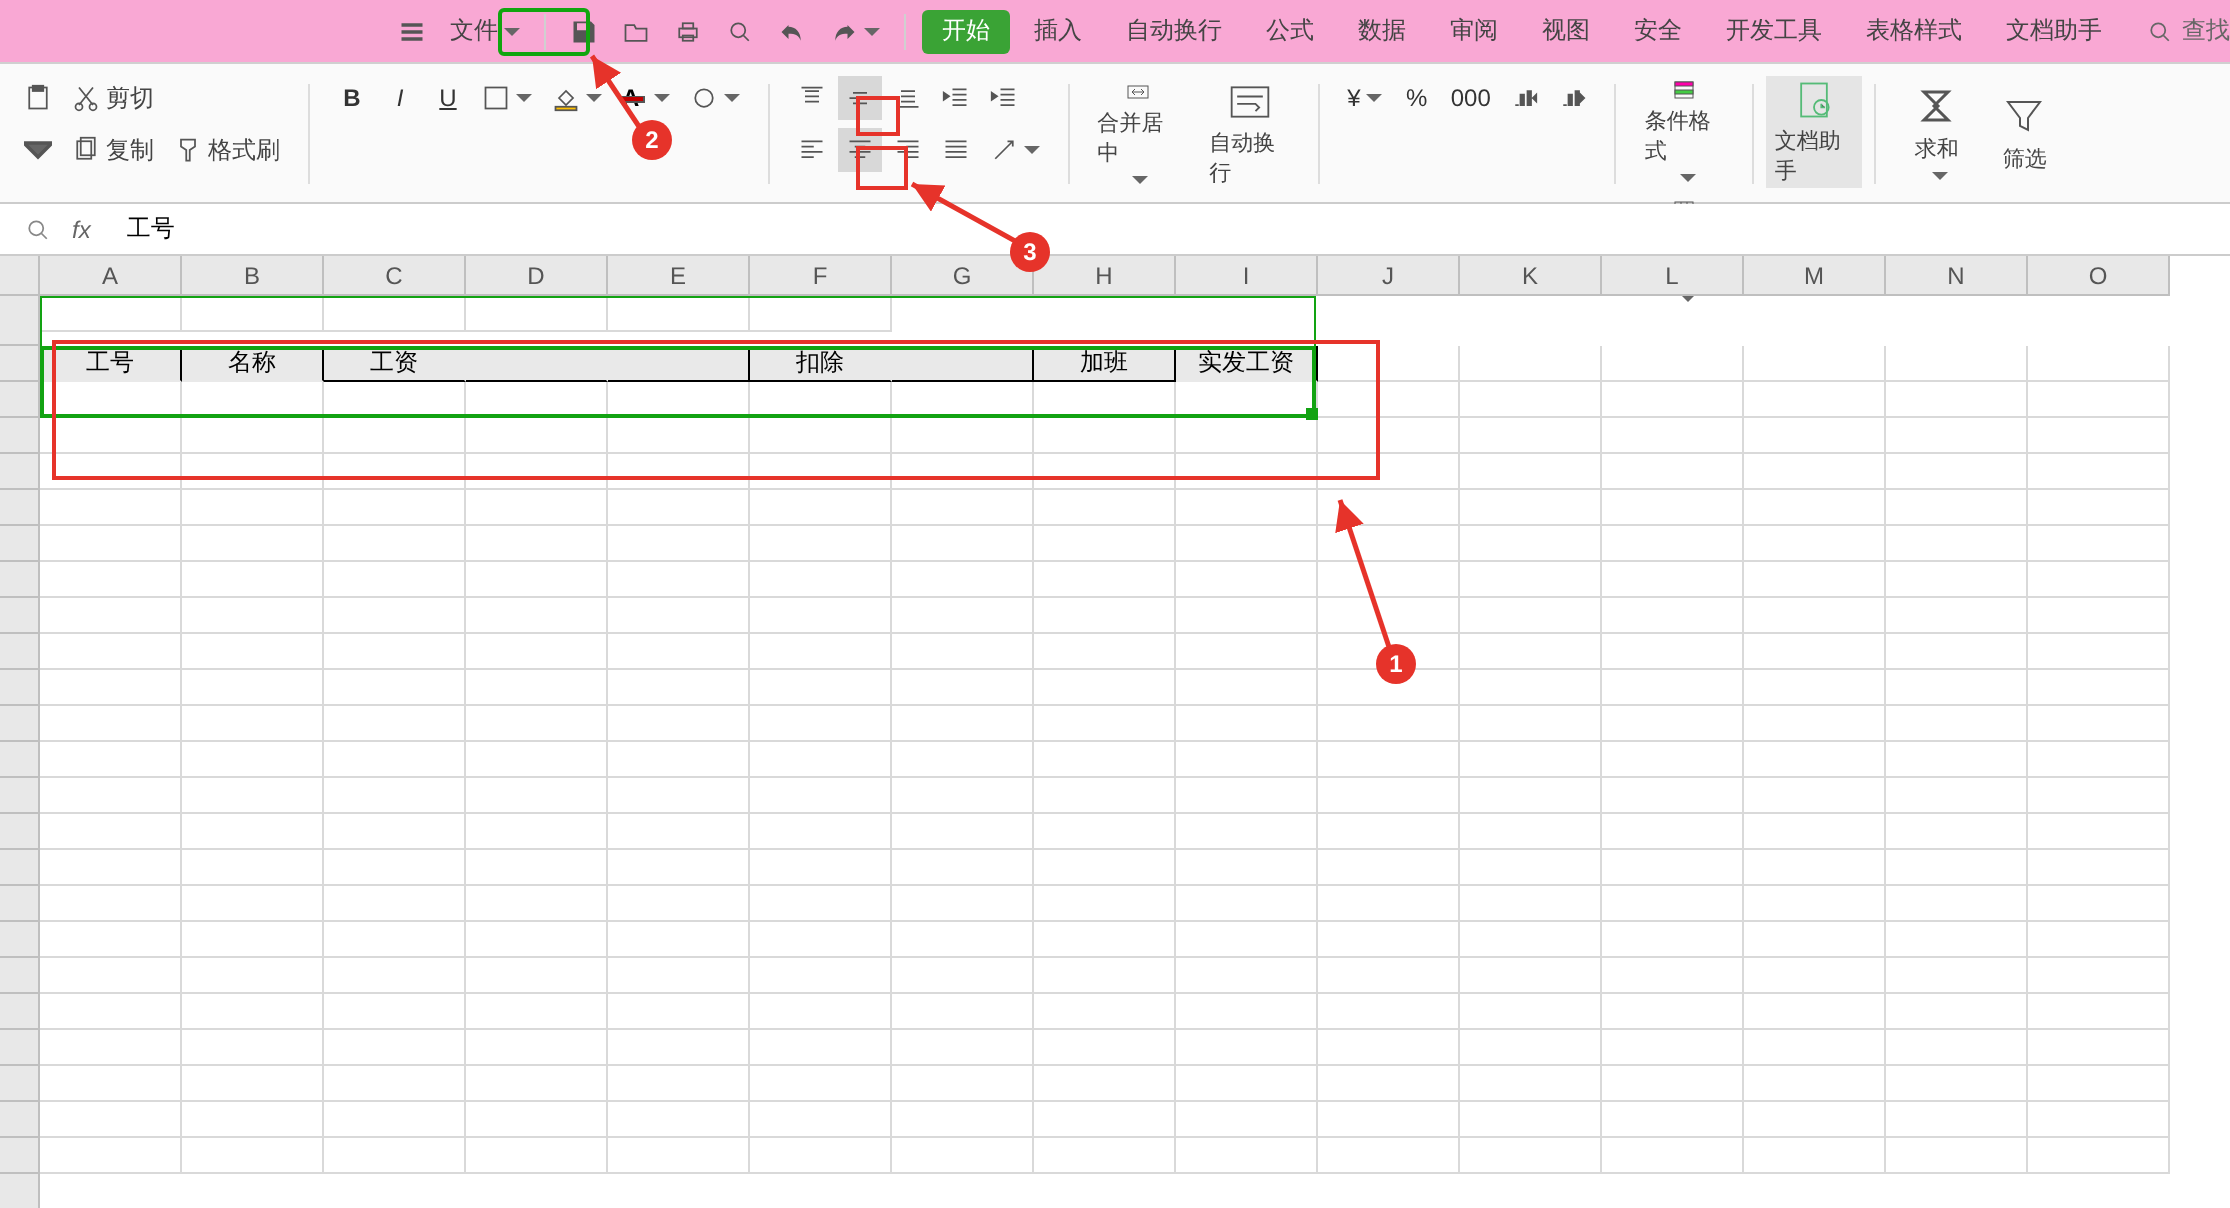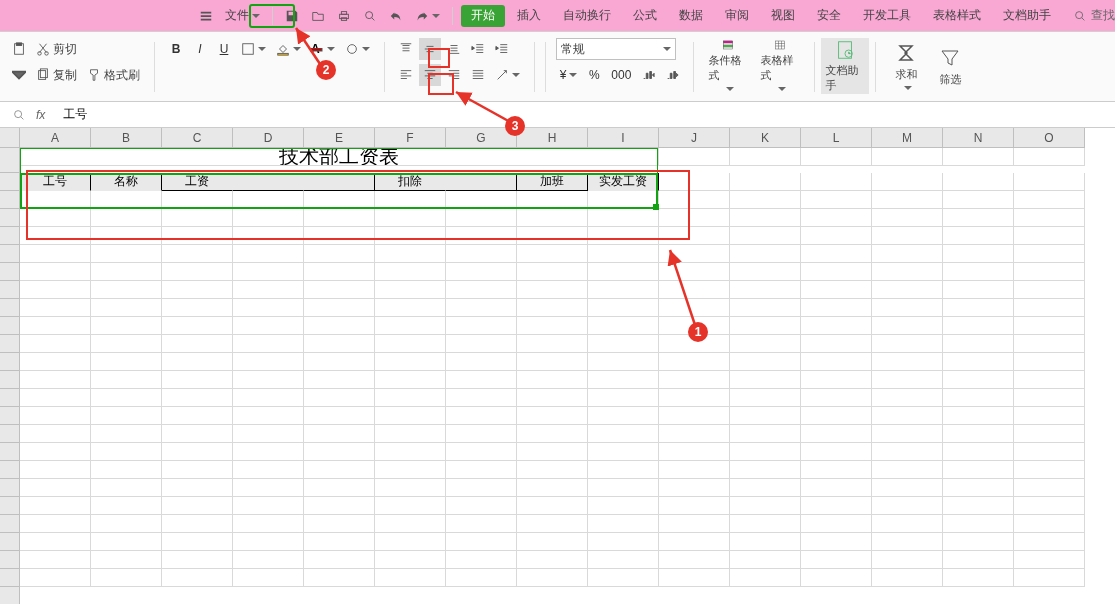--- a/index.html
+++ b/index.html
@@ -264,29 +264,39 @@
         </div>
       <div class="rbtn caret-down">
           <svg viewBox="0 0 16 16">
             <path d="M3 13L13 3M10 3h3v3" stroke="#555" fill="none"></path>
           </svg>
         </div>
     </div>
   </div>
   <div class="rsep"></div>
 
+  <div class="rgrp" style="flex-direction:row;align-items:center;gap:8px">
+    <div class="rbtn big caret-down">
+      <svg viewBox="0 0 24 24">
+          <rect x="2" y="6" width="20" height="12" fill="none" stroke="#555"></rect>
+          <path d="M6 12h12M9 9l-3 3 3 3M15 9l3 3-3 3" stroke="#555" fill="none"></path>
+        </svg>
+      <span>合并居中</span>
+    </div>
+    <div class="rbtn big">
+      <svg viewBox="0 0 24 24">
+          <rect x="2" y="4" width="20" height="16" fill="none" stroke="#555"></rect>
+          <path d="M5 9h14M5 13h10l2 2-2 2" stroke="#555" fill="none"></path>
+        </svg>
+      <span>自动换行</span>
+    </div>
+  </div>
   <div class="rsep"></div>
 
   <div class="rgrp">
-    <div class="rrow">
-      <div class="combo num">
-          <span>常规</span>
-          <span class="caret-down" style="margin-left:auto"></span>
-        </div>
-    </div>
     <div class="rrow">
       <div class="rbtn caret-down">
           <span>¥</span>
         </div>
       <div class="rbtn">
           <span>%</span>
         </div>
       <div class="rbtn">
           <span>000</span>
         </div>
@@ -297,21 +307,21 @@
         </div>
       <div class="rbtn">
           <svg viewBox="0 0 16 16">
             <path d="M3 12h2M6 6h2v6H6zM10 4h2v8h-2zM15 8l-2-2v4z" fill="#555"></path>
           </svg>
         </div>
     </div>
   </div>
   <div class="rsep"></div>
 
-  <div class="rgrp" style="flex-direction:row;gap:4px">
+  <div class="rgrp" style="flex-direction:column;gap:4px">
     <div class="rbtn big caret-down">
       <svg viewBox="0 0 24 24">
           <rect x="3" y="4" width="18" height="16" fill="none" stroke="#555"></rect>
           <rect x="3" y="4" width="18" height="4" fill="#f0a"></rect>
           <rect x="3" y="12" width="18" height="4" fill="#4c4"></rect>
         </svg>
       <span>条件格式</span>
     </div>
     <div class="rbtn big caret-down">
       <svg viewBox="0 0 24 24">
@@ -399,21 +409,20 @@
       <div class="rowhdr"></div>
       <div class="rowhdr"></div>
       <div class="rowhdr"></div>
       <div class="rowhdr"></div>
       <div class="rowhdr"></div>
       <div class="rowhdr"></div>
       <div class="rowhdr"></div>
     </div>
   <div class="cells" id="cells">
       <div class="crow title-row" style="height: 25px;">
-        <div class="cell " style="width: 639px; font-size: 20px; font-family: SimSun;">技术部工资表</div>
         <div class="cell " style="width: 71px;"></div>
         <div class="cell " style="width: 71px;"></div>
         <div class="cell " style="width: 71px;"></div>
         <div class="cell " style="width: 71px;"></div>
         <div class="cell " style="width: 71px;"></div>
         <div class="cell " style="width: 71px;"></div>
       </div>
       <div class="crow" style="height: 18px;">
         <div class="cell hdr-cell" style="width: 71px; border-bottom: 1px solid rgb(233, 233, 233);">工号</div>
         <div class="cell hdr-cell" style="width: 71px; border-bottom: 1px solid rgb(233, 233, 233);">名称</div>

